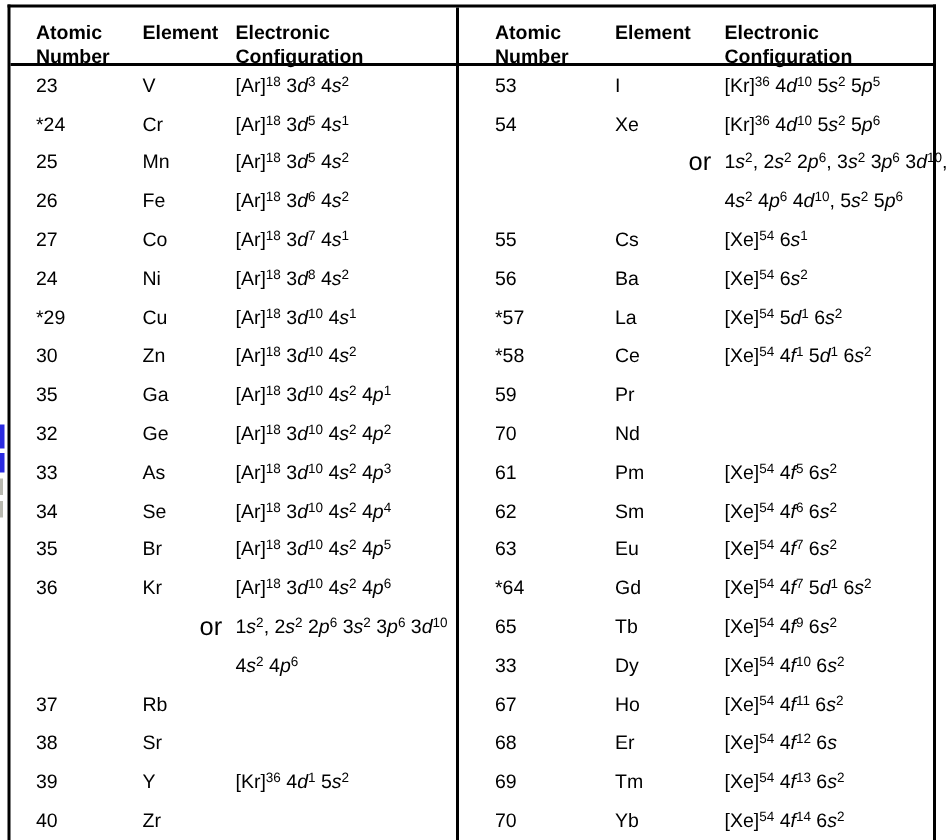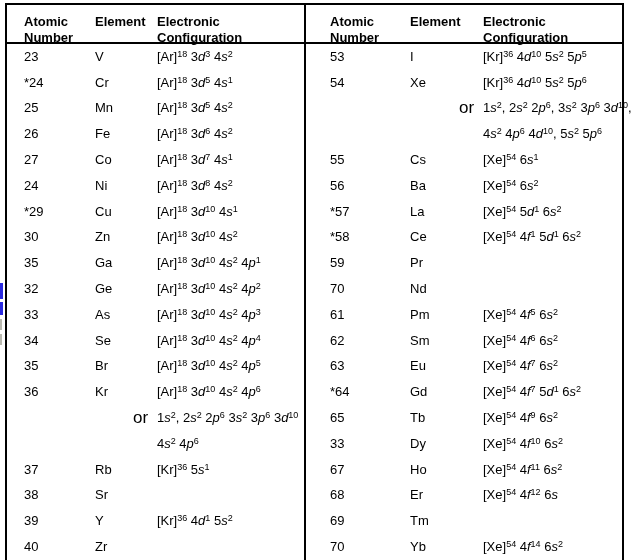--- a/index.html
+++ b/index.html
@@ -231,24 +231,20 @@
     <div class="cell"></div>
     <div class="cell"></div>
     <div class="cell cfg">
       
       <span>4<i>s</i><sup>2</sup> 4<i>p</i><sup>6</sup></span>
     </div>
   </div>
           <div class="line">
     <div class="cell">37</div>
     <div class="cell">Rb</div>
-    <div class="cell cfg">
-      
-      <span>[Kr]<sup>36</sup> 5<i>s</i><sup>1</sup></span>
-    </div>
   </div>
           <div class="line">
     <div class="cell">38</div>
     <div class="cell">Sr</div>
   </div>
           <div class="line">
     <div class="cell">39</div>
     <div class="cell">Y</div>
     <div class="cell cfg">
       
@@ -409,20 +405,24 @@
     <div class="cell">68</div>
     <div class="cell">Er</div>
     <div class="cell cfg">
       
       <span>[Xe]<sup>54</sup> 4<i>f</i><sup>12</sup> 6<i>s</i></span>
     </div>
   </div>
           <div class="line">
     <div class="cell">69</div>
     <div class="cell">Tm</div>
+    <div class="cell cfg">
+      
+      <span>[Xe]<sup>54</sup> 4<i>f</i><sup>13</sup> 6<i>s</i><sup>2</sup></span>
+    </div>
   </div>
           <div class="line">
     <div class="cell">70</div>
     <div class="cell">Yb</div>
     <div class="cell cfg">
       
       <span>[Xe]<sup>54</sup> 4<i>f</i><sup>14</sup> 6<i>s</i><sup>2</sup></span>
     </div>
   </div>
         </div>

